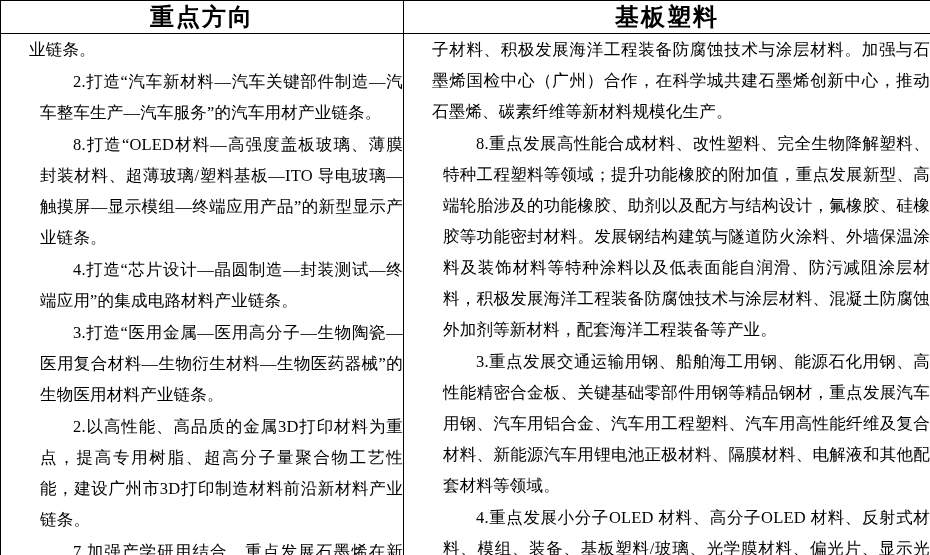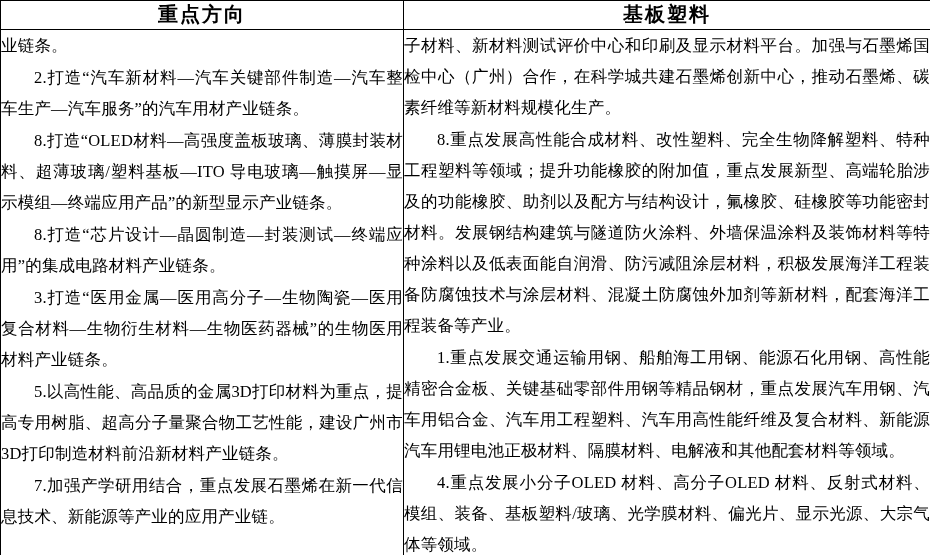--- a/index.html
+++ b/index.html
@@ -20,62 +20,62 @@
     table-layout: fixed;
   }
   .doc-table td, .doc-table th {
     border: 1px solid #000000;
     vertical-align: top;
     padding: 0;
   }
   .header-cell {
     text-align: center;
     font-weight: bold;
-    font-size: 20px;
+    font-size: 24px;
     letter-spacing: 2px;
     padding: 9px 0 9px 0;
     height: 28px;
   }
   .body-cell {
     padding: 6px 10px 4px 10px;
   }
   .col-left { width: 402px; }
   .col-right { width: 526px; }
   p.para {
     margin: 0 0 1px 0;
     font-size: 16.5px;
     line-height: 31px;
     text-align: justify;
     text-justify: inter-ideograph;
     letter-spacing: 0.2px;
   }
-  p.indent2 { text-indent: 2em; }
-  p.noindent { text-indent: 0; }
+  p.indent2 { text-indent: 2em; margin-left: 39px; }
+  p.noindent { text-indent: 0; padding-left: 28px; }
 </style>
 </head>
 <body>
 
 <table class="doc-table">
   <tbody>
       <tr>
     <th class="header-cell col-left">重点方向</th>
     <th class="header-cell col-right">基板塑料</th>
   </tr>
   <tr>
     <td class="body-cell col-left">
       <p class="para noindent">业链条。</p>
       <p class="para indent2">2.打造“汽车新材料—汽车关键部件制造—汽车整车生产—汽车服务”的汽车用材产业链条。</p>
       <p class="para indent2">8.打造“OLED材料—高强度盖板玻璃、薄膜封装材料、超薄玻璃/塑料基板—ITO 导电玻璃—触摸屏—显示模组—终端应用产品”的新型显示产业链条。</p>
-      <p class="para indent2">8.打造“芯片设计—晶圆制造—封装测试—终端应用”的集成电路材料产业链条。</p>
+      <p class="para indent2">4.打造“芯片设计—晶圆制造—封装测试—终端应用”的集成电路材料产业链条。</p>
       <p class="para indent2">3.打造“医用金属—医用高分子—生物陶瓷—医用复合材料—生物衍生材料—生物医药器械”的生物医用材料产业链条。</p>
-      <p class="para indent2">5.以高性能、高品质的金属3D打印材料为重点，提高专用树脂、超高分子量聚合物工艺性能，建设广州市3D打印制造材料前沿新材料产业链条。</p>
+      <p class="para indent2">2.以高性能、高品质的金属3D打印材料为重点，提高专用树脂、超高分子量聚合物工艺性能，建设广州市3D打印制造材料前沿新材料产业链条。</p>
       <p class="para indent2">7.加强产学研用结合，重点发展石墨烯在新一代信息技术、新能源等产业的应用产业链。</p>
     </td>
     <td class="body-cell col-right">
-      <p class="para noindent">子材料、新材料测试评价中心和印刷及显示材料平台。加强与石墨烯国检中心（广州）合作，在科学城共建石墨烯创新中心，推动石墨烯、碳素纤维等新材料规模化生产。</p>
+      <p class="para noindent">子材料、积极发展海洋工程装备防腐蚀技术与涂层材料。加强与石墨烯国检中心（广州）合作，在科学城共建石墨烯创新中心，推动石墨烯、碳素纤维等新材料规模化生产。</p>
       <p class="para indent2">8.重点发展高性能合成材料、改性塑料、完全生物降解塑料、特种工程塑料等领域；提升功能橡胶的附加值，重点发展新型、高端轮胎涉及的功能橡胶、助剂以及配方与结构设计，氟橡胶、硅橡胶等功能密封材料。发展钢结构建筑与隧道防火涂料、外墙保温涂料及装饰材料等特种涂料以及低表面能自润滑、防污减阻涂层材料，积极发展海洋工程装备防腐蚀技术与涂层材料、混凝土防腐蚀外加剂等新材料，配套海洋工程装备等产业。</p>
-      <p class="para indent2">1.重点发展交通运输用钢、船舶海工用钢、能源石化用钢、高性能精密合金板、关键基础零部件用钢等精品钢材，重点发展汽车用钢、汽车用铝合金、汽车用工程塑料、汽车用高性能纤维及复合材料、新能源汽车用锂电池正极材料、隔膜材料、电解液和其他配套材料等领域。</p>
+      <p class="para indent2">3.重点发展交通运输用钢、船舶海工用钢、能源石化用钢、高性能精密合金板、关键基础零部件用钢等精品钢材，重点发展汽车用钢、汽车用铝合金、汽车用工程塑料、汽车用高性能纤维及复合材料、新能源汽车用锂电池正极材料、隔膜材料、电解液和其他配套材料等领域。</p>
       <p class="para indent2">4.重点发展小分子OLED 材料、高分子OLED 材料、反射式材料、模组、装备、基板塑料/玻璃、光学膜材料、偏光片、显示光源、大宗气体等领域。</p>
 
     </td>
   </tr>
 </tbody>
   </table>
 
 </body></html>

